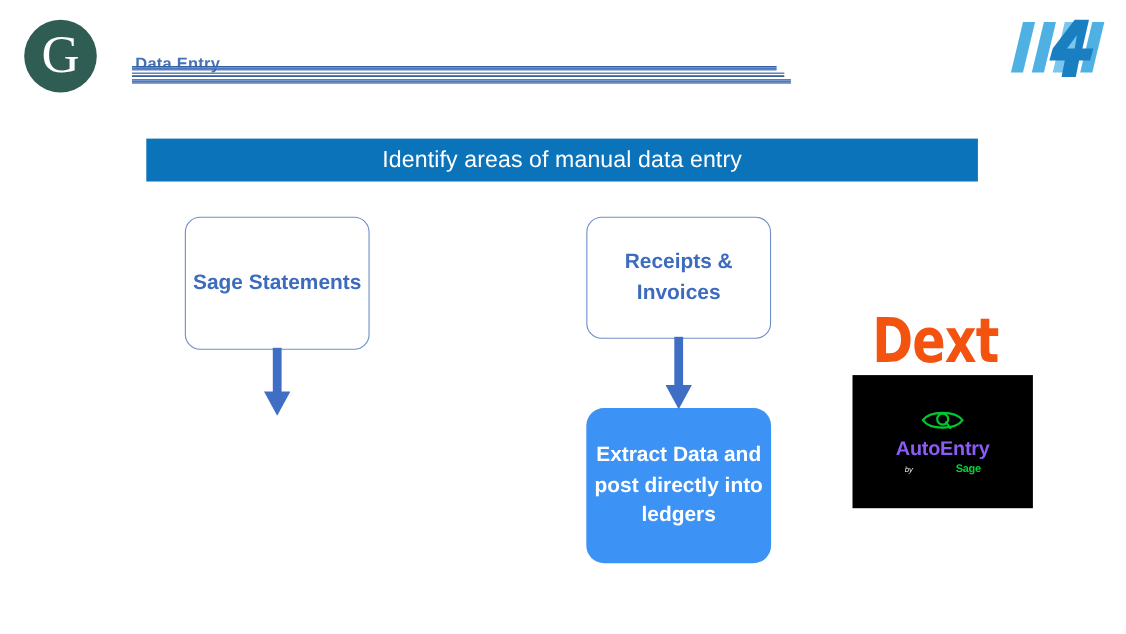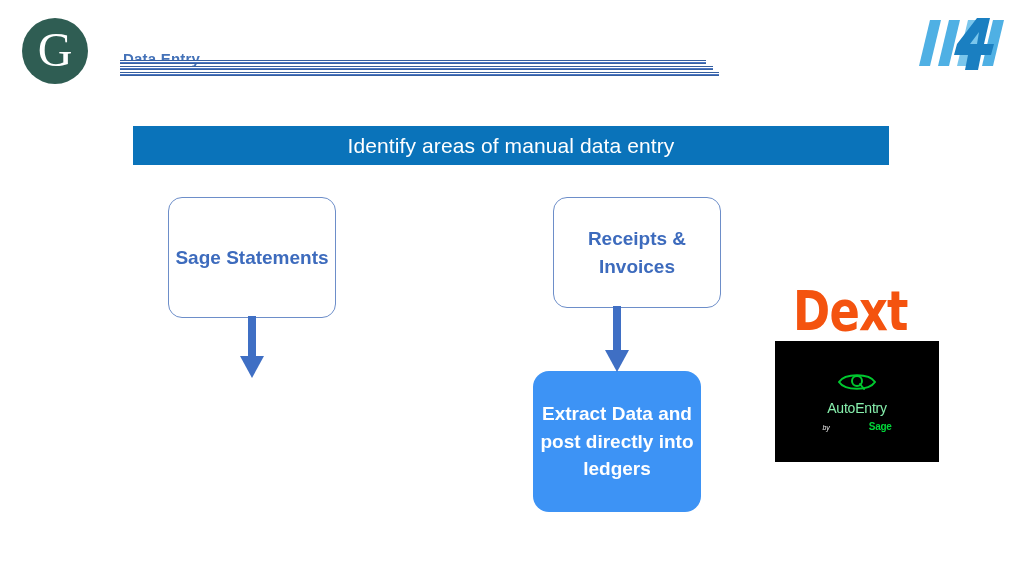--- a/index.html
+++ b/index.html
@@ -123,21 +123,21 @@
     border-radius: 16px;
   }
   .node.filled .node-text {
     color: #ffffff;
     font-weight: bold;
     font-size: 19px;
     line-height: 1.45;
   }
 
   #node-bank-statements { left: 168px; top: 197px; width: 168px; height: 121px; }
-  #node-receipts-invoices { left: 533px; top: 197px; width: 168px; height: 111px; margin-left: 20px; }
+  #node-receipts-invoices { left: 533px; top: 197px; width: 168px; height: 111px; }
   #node-enable-bank-feeds { left: 168px; top: 377px; width: 168px; height: 135px; }
   #node-extract-data { left: 533px; top: 371px; width: 168px; height: 141px; }
 
   
   .arrow { position: absolute; }
   .arrow svg { display: block; }
   #arrow-left  { left: 240px; top: 316px; }
   #arrow-right { left: 605px; top: 306px; }
 
   
@@ -171,23 +171,23 @@
     height: 121px;
     background: #000000;
     display: flex;
     flex-direction: column;
     align-items: center;
     justify-content: center;
   }
   .ae-eye { width: 40px; height: 22px; margin-bottom: 6px; }
   .ae-eye svg { display: block; }
   .ae-name {
-    color: #86efac;
-    font-size: 14px;
-    font-weight: normal;
+    color: #8b5cf6;
+    font-size: 18px;
+    font-weight: bold;
     letter-spacing: -0.2px;
     line-height: 18px;
   }
   .ae-byline {
     margin-top: 4px;
     display: flex;
     align-items: baseline;
     gap: 3px;
   }
   .ae-by { color: #f2f2f2; font-size: 7px; font-style: italic; }

